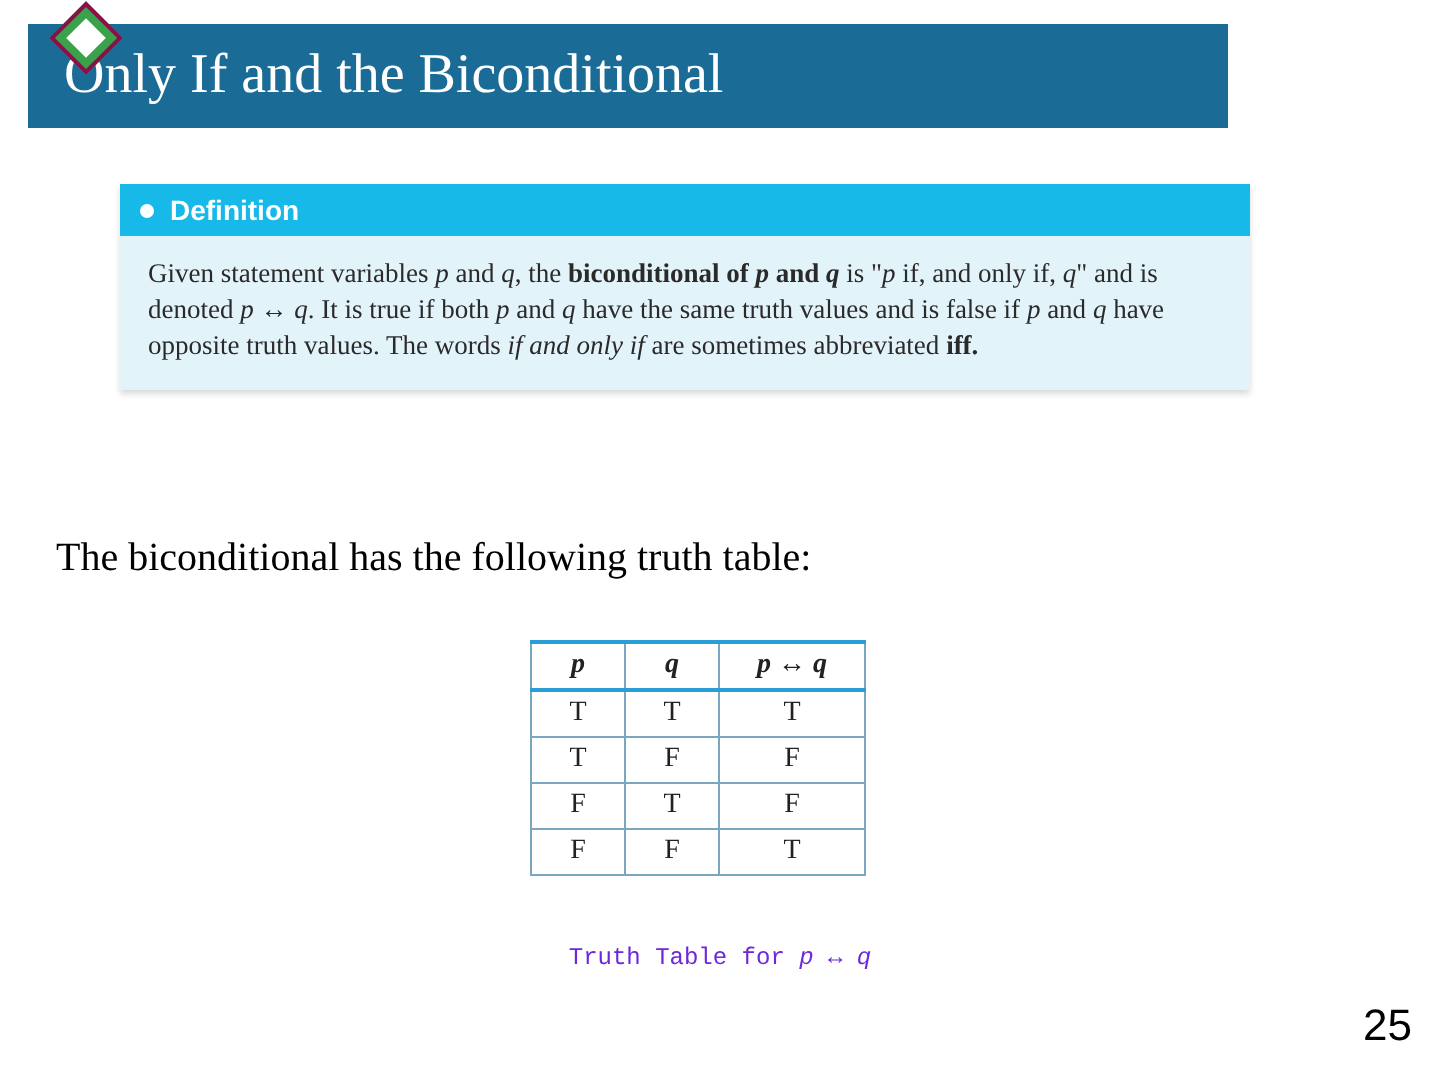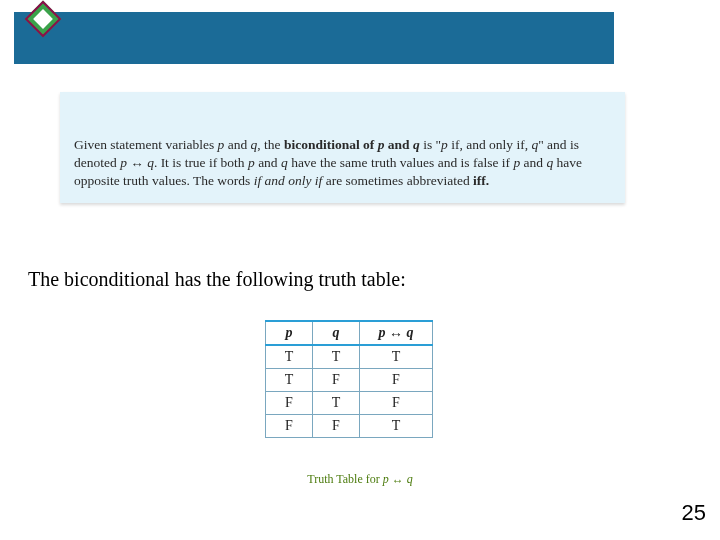--- a/index.html
+++ b/index.html
@@ -67,21 +67,20 @@
   }
   .def-dot {
     width: 7px; height: 7px; background: #fff; border-radius: 50%;
   }
   .def-body {
     padding: 10px 14px 12px 14px;
     font-family: "Times New Roman", Times, serif;
     font-size: 13.5px;
     color: #2a2a2a;
     line-height: 1.35;
-    margin-top: 34px;
   }
   .def-body .i { font-style: italic; }
   .def-body .b { font-weight: bold; }
 
   .lead {
     position: absolute;
     left: 28px;
     top: 268px;
     font-size: 20px;
     color: #000;
@@ -113,43 +112,48 @@
   .tt .c3 { width: 72px; }
   .tt td { background: #fff; }
 
   .caption {
     position: absolute;
     left: 0;
     width: 720px;
     top: 472px;
     text-align: center;
     font-size: 12px;
-    font-family: Liberation Serif, serif;
-    color: #4d7c0f;
+    font-family: Liberation Mono, monospace;
+    color: #6d28d9;
   }
   .caption .i { font-style: italic; }
 
   .pagenum {
     position: absolute;
     right: 14px;
     bottom: 14px;
     font-size: 22px;
     font-weight: normal;
     color: #000;
     font-family: Arial, sans-serif;
   }
 </style>
 </head>
 <body>
 
 <div class="title-bar">
   <div class="bullet-diamond"></div>
+  <span>Only If and the Biconditional</span>
 </div>
 
 <div class="def-box">
+  <div class="def-header">
+    <span class="def-dot"></span>
+    <span>Definition</span>
+  </div>
   <div class="def-body">
     <span>Given statement variables </span><span class="i">p</span><span> and </span><span class="i">q</span><span>, the </span><span class="b">biconditional of </span><span class="b i">p</span><span class="b"> and </span><span class="b i">q</span><span> is "</span><span class="i">p</span><span> if, and only if, </span><span class="i">q</span><span>" and is denoted </span><span class="i">p ↔ q</span><span>. It is true if both </span><span class="i">p</span><span> and </span><span class="i">q</span><span> have the same truth values and is false if </span><span class="i">p</span><span> and </span><span class="i">q</span><span> have opposite truth values. The words </span><span class="i">if and only if</span><span> are sometimes abbreviated </span><span class="b">iff.</span>
   </div>
 </div>
 
 <div class="lead">The biconditional has the following truth table:</div>
 
 <table class="tt">
   <tbody>
       <tr>

